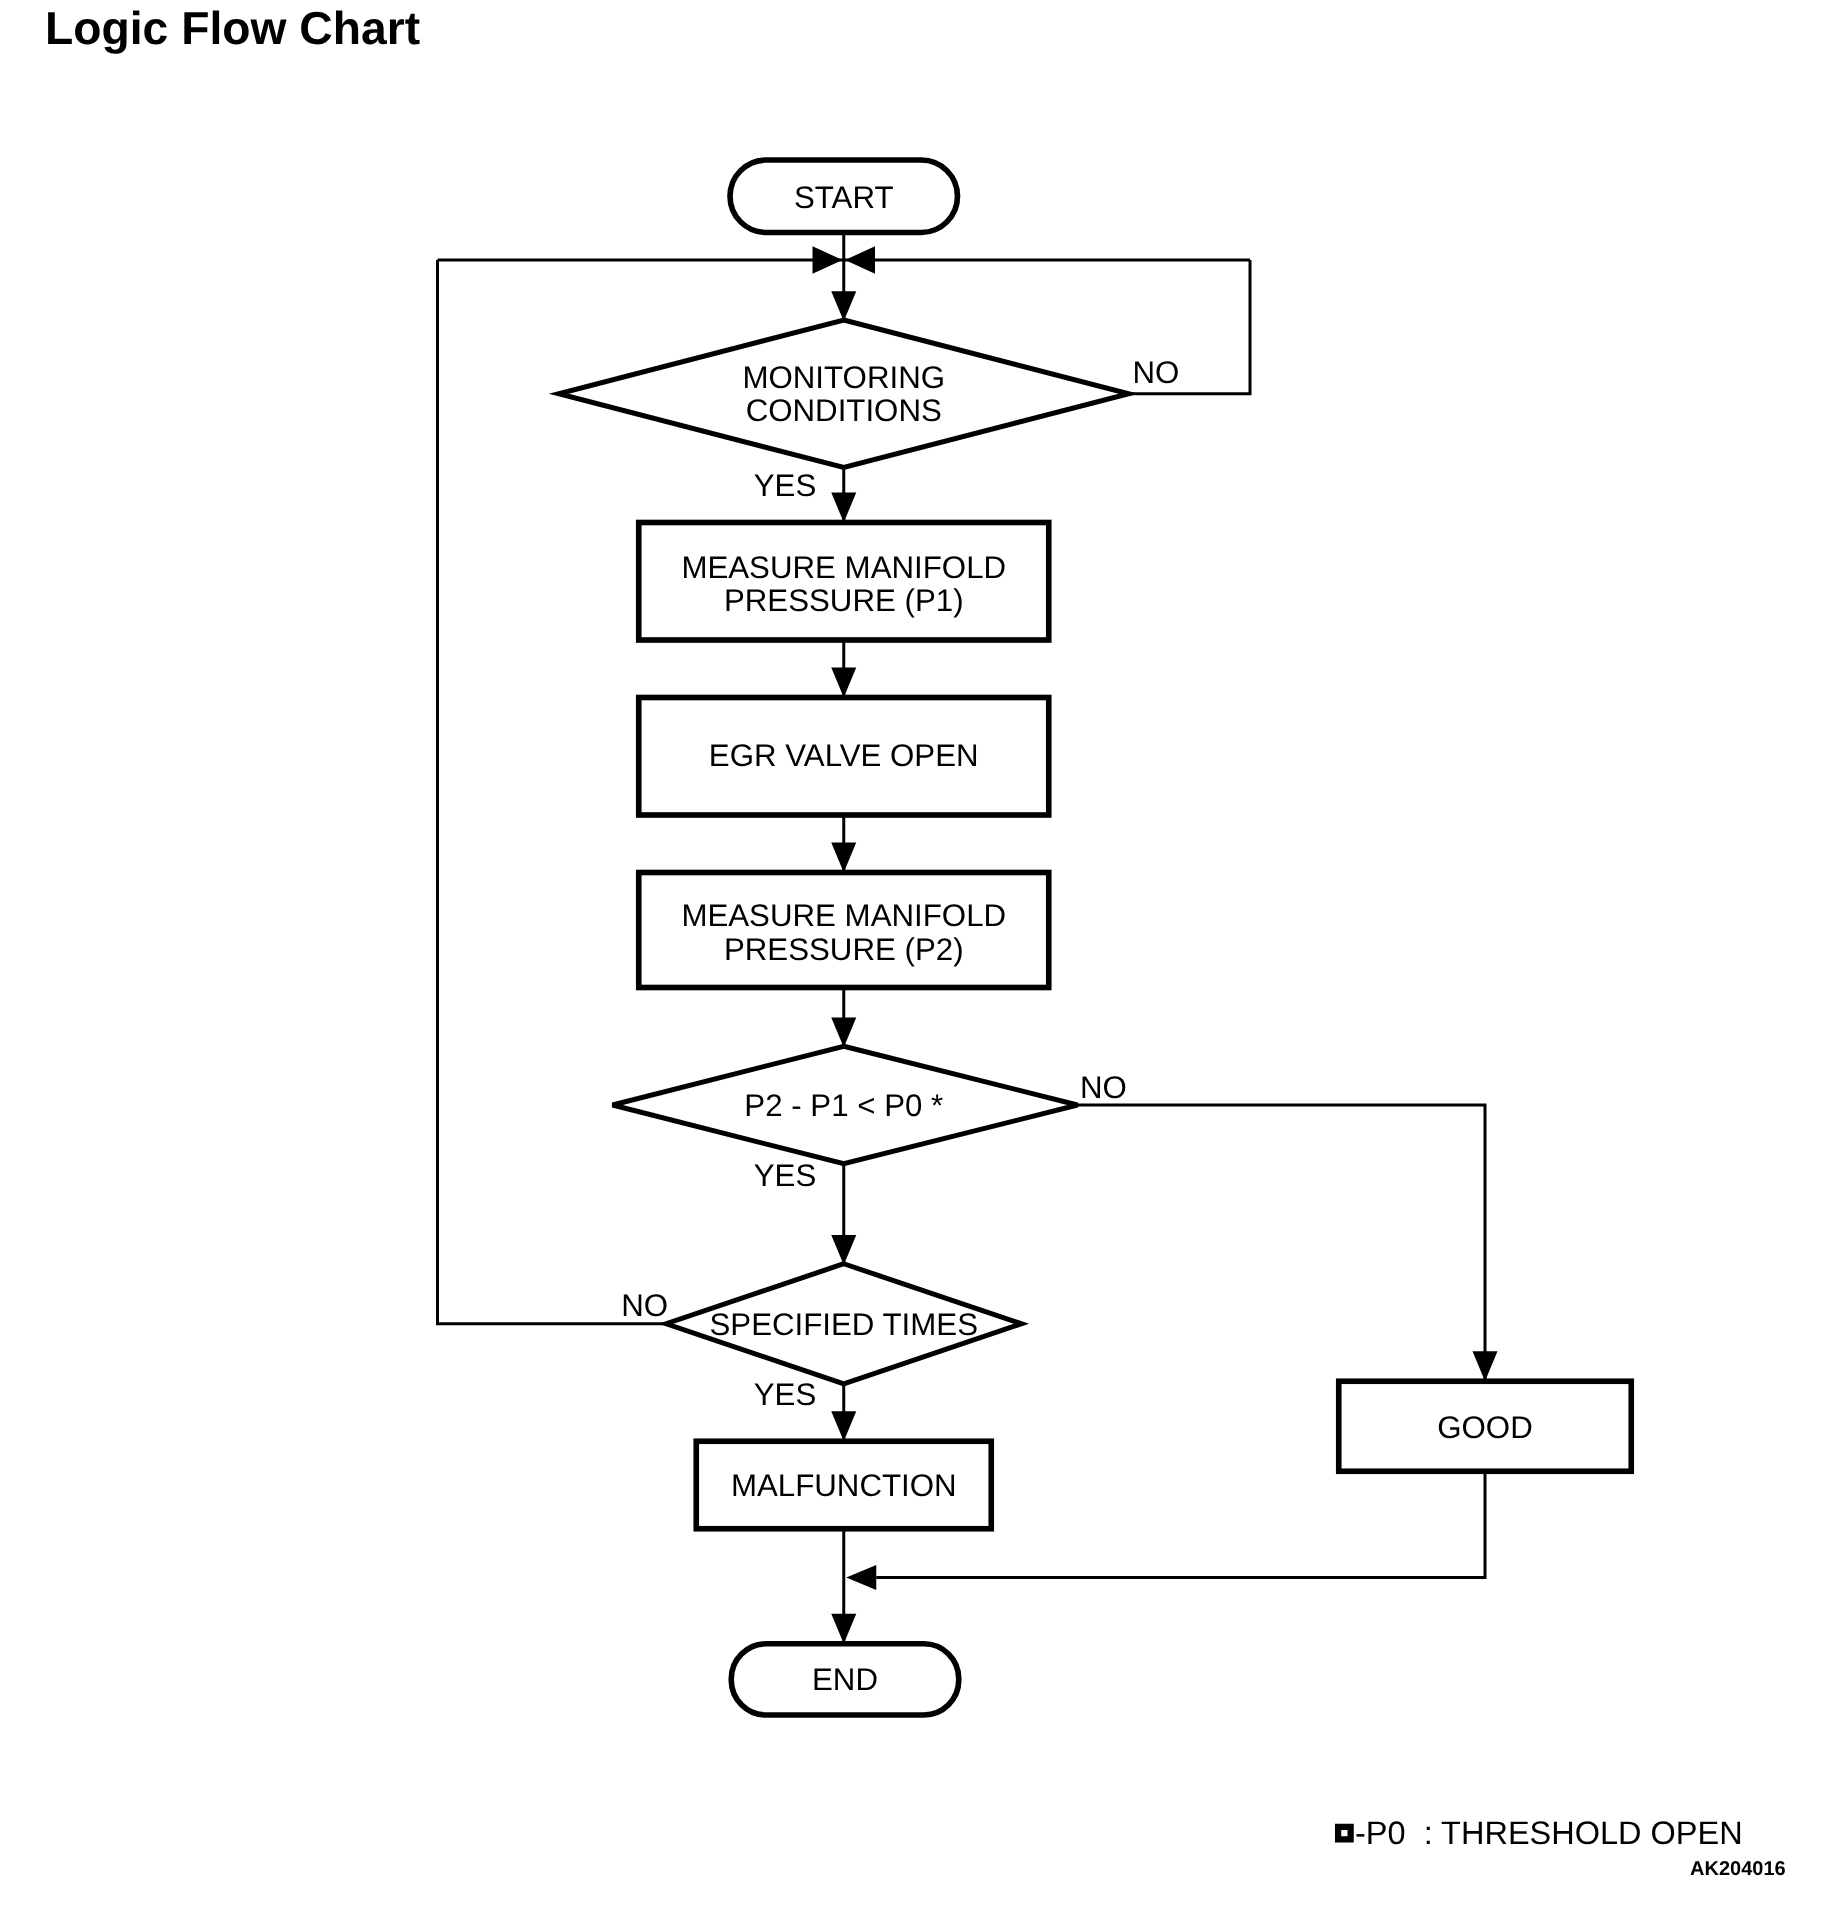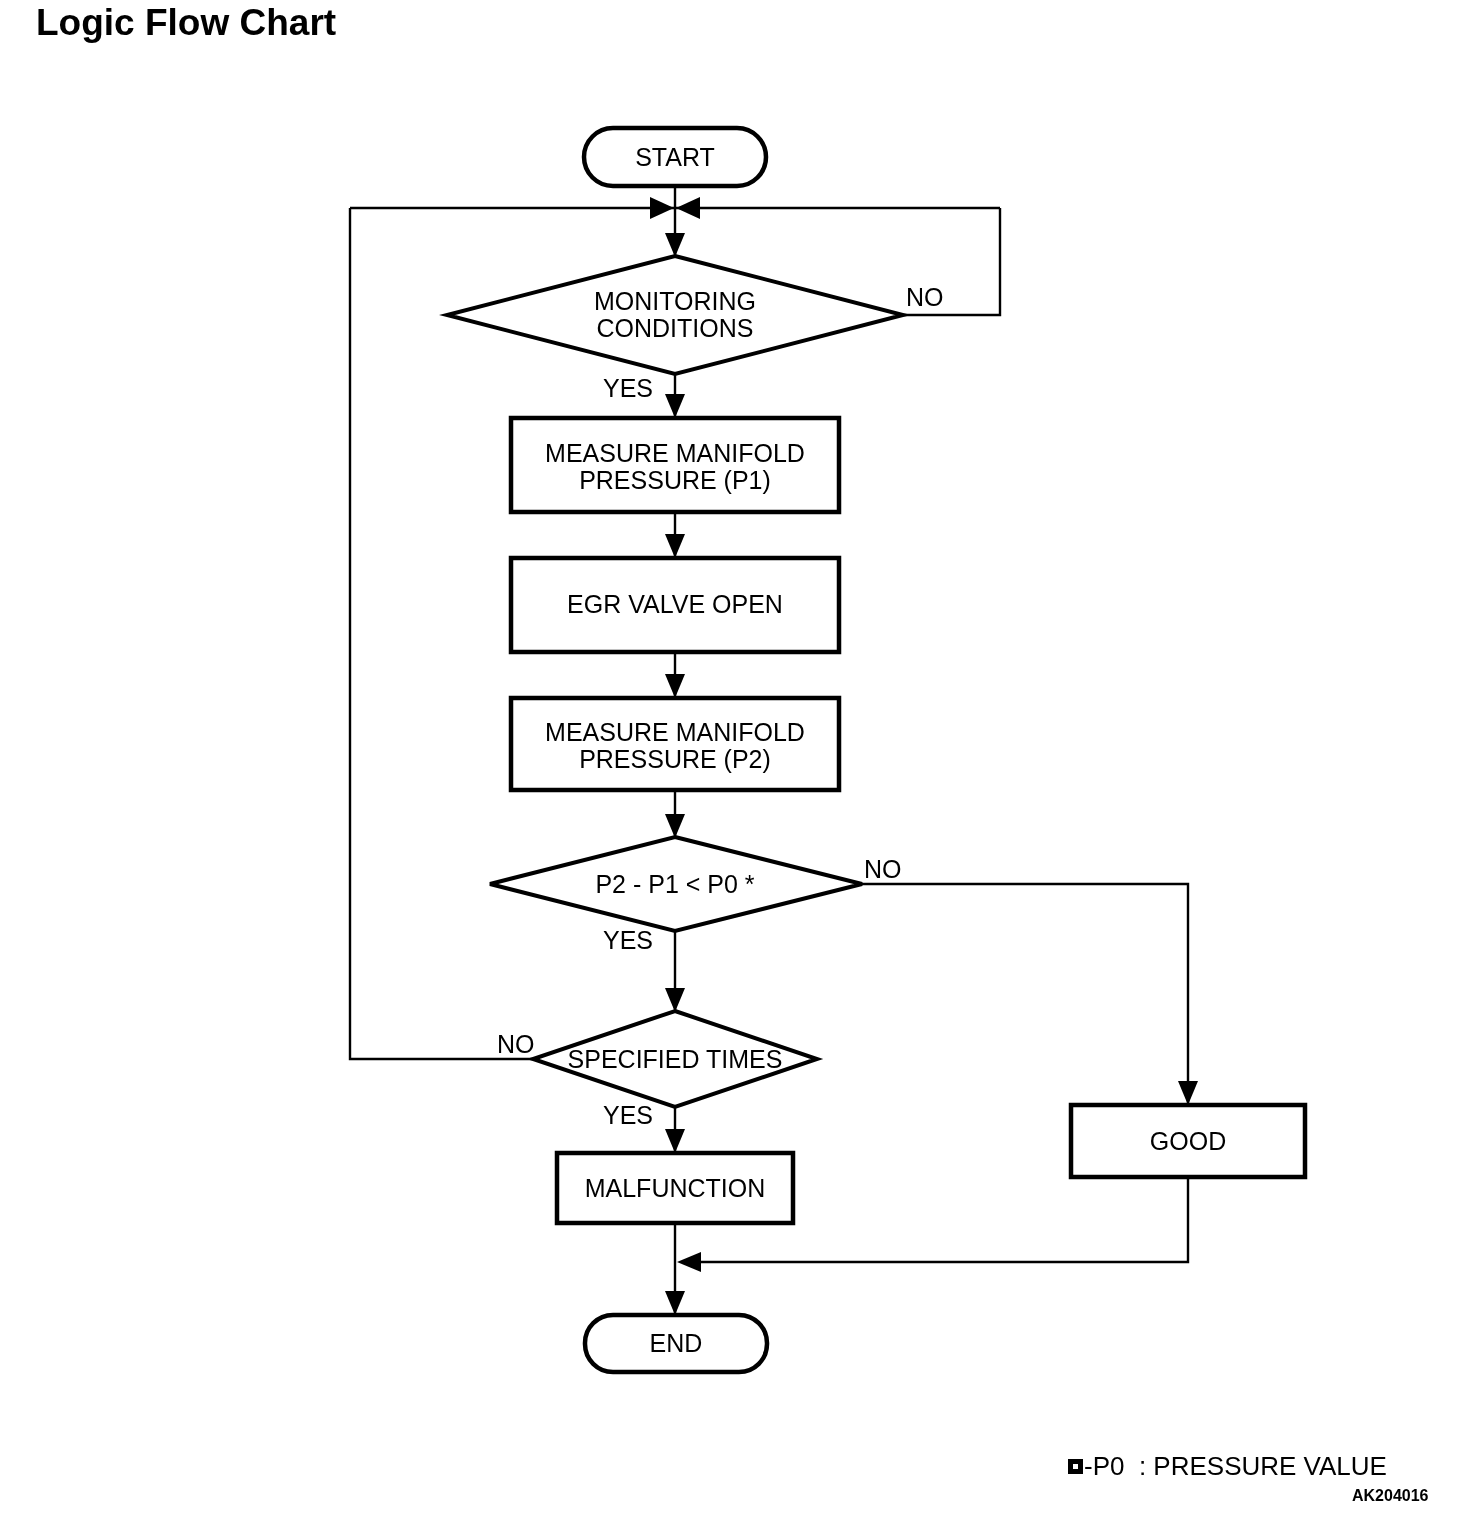--- a/index.html
+++ b/index.html
@@ -114,17 +114,17 @@
 
     <text class="elabel" x="906" y="306">NO</text>
     <text class="elabel" x="603" y="397">YES</text>
     <text class="elabel" x="864" y="878">NO</text>
     <text class="elabel" x="603" y="949">YES</text>
     <text class="elabel" x="497" y="1053">NO</text>
     <text class="elabel" x="603" y="1124">YES</text>
   </svg>
 
   <div id="legend">
-    <span class="marker"></span><span>-P0  : PRESSURE VALUE</span>
+    <span class="marker"></span><span>-P0  : THRESHOLD OPEN</span>
   </div>
 
   <div id="figcode">AK204016</div>
 </div>
 
 </body></html>

